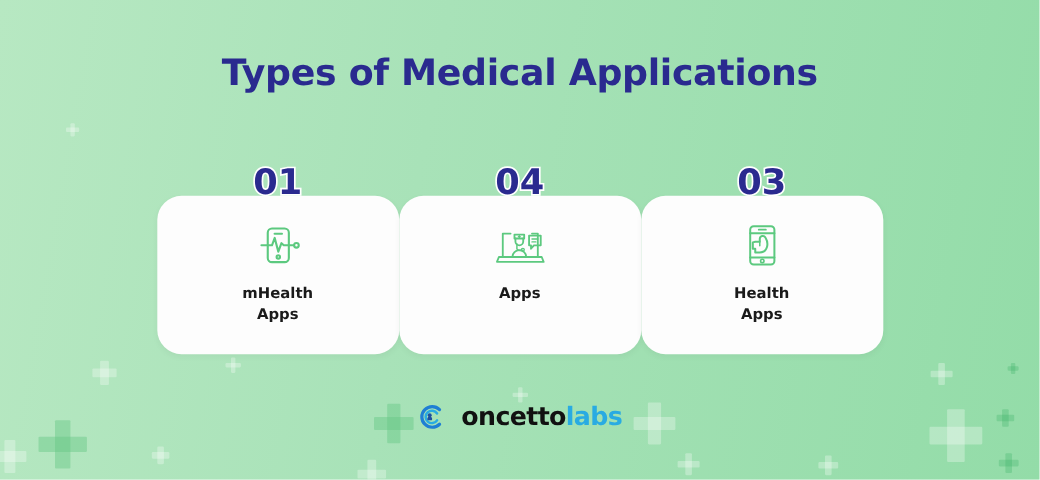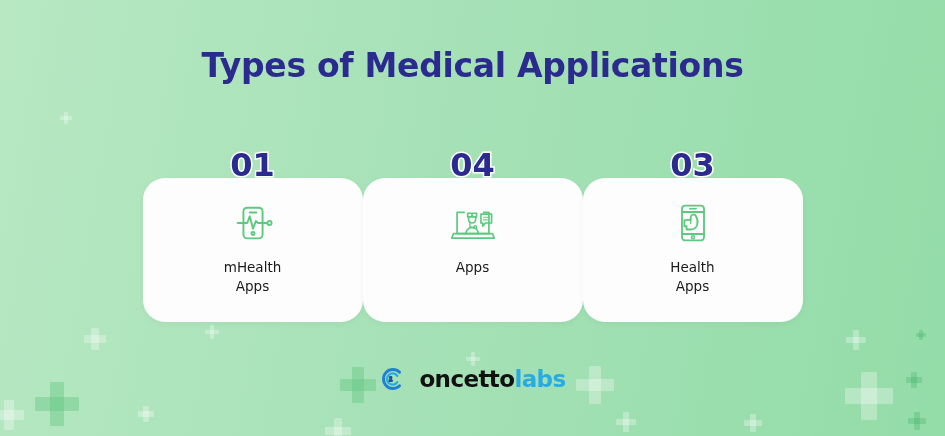--- a/index.html
+++ b/index.html
@@ -116,21 +116,21 @@
     height: 46px;
     display: flex;
     align-items: center;
     justify-content: center;
     margin-bottom: 12px;
   }
 
   .card-label {
     text-align: center;
     font-size: 13.5px;
-    font-weight: normal;
+    font-weight: bold;
     color: #1a1a1a;
     line-height: 19px;
     font-family: "DejaVu Sans", "Liberation Sans", sans-serif;
     padding: 0 8px;
   }
 
   
   .logo {
     position: absolute;
     left: 0;

